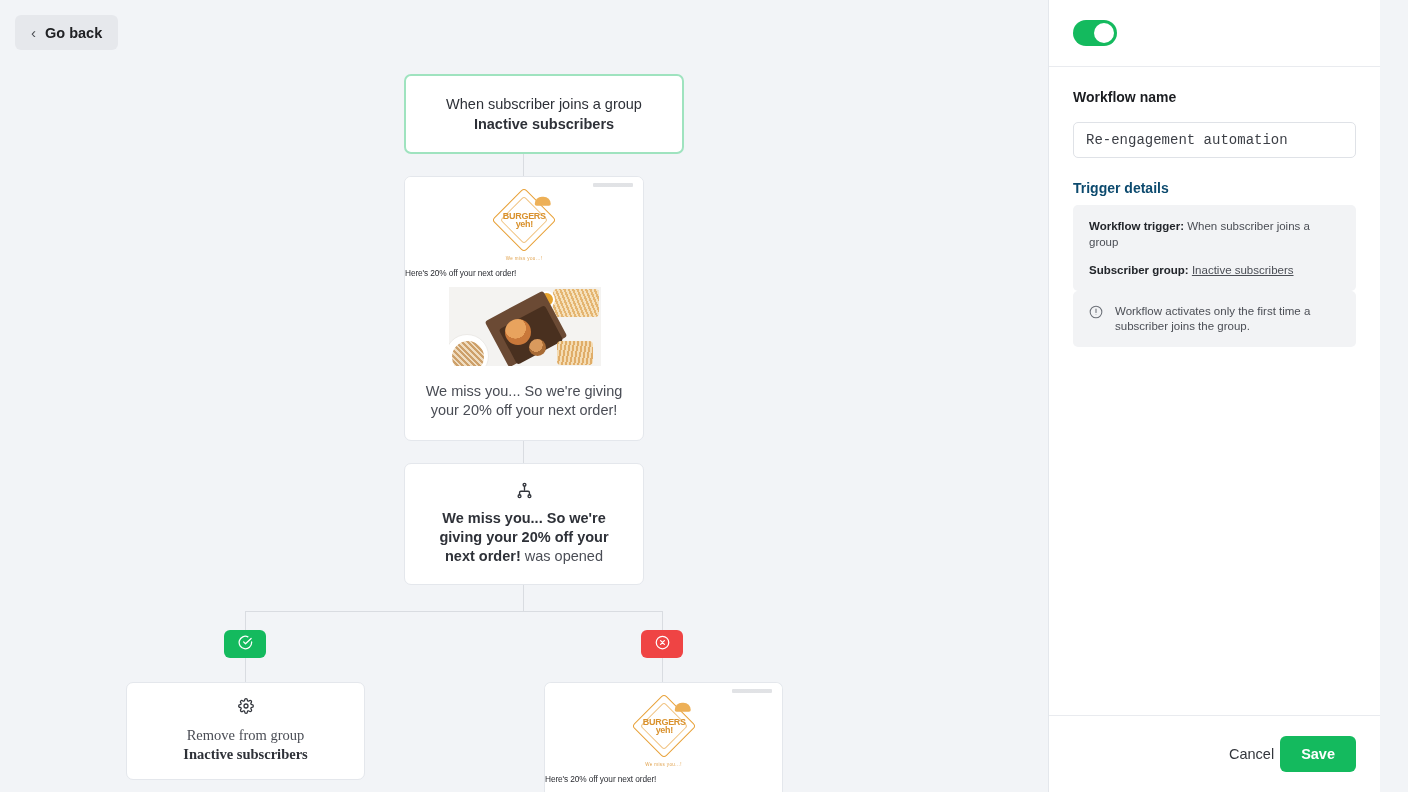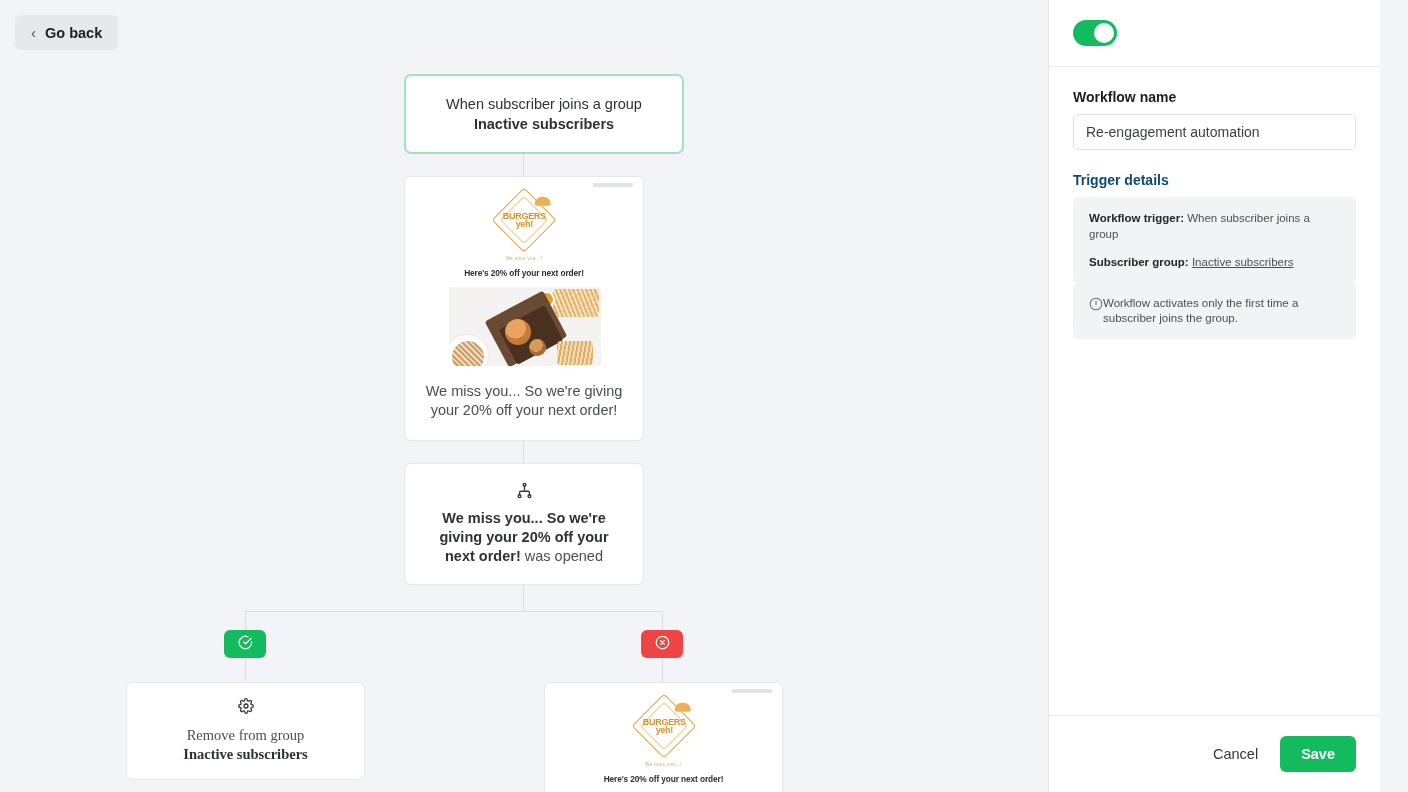--- a/index.html
+++ b/index.html
@@ -87,22 +87,22 @@
     position: absolute; top: -9px; left: 50%;
     transform: translateX(-50%) rotate(-45deg);
     width: 16px; height: 9px; border-radius: 8px 8px 2px 2px;
     background: #edb057;
   }
   .subhead {
     margin-top: 13px; text-align: center;
     font-size: 4.5px; color: #e0a24d; letter-spacing: .4px;
   }
   .headline {
-    margin-top: 7px; text-align: center;
-    font-size: 8.3px; font-weight: 700; color: #2b2d33; letter-spacing: -.1px;
+    margin-top: 7px; 
+    font-size: 8.3px; font-weight: 400; color: #2b2d33; letter-spacing: -.1px;
   }
   .food {
     margin: 9px 0 0 44px; width: 152px; height: 79px;
     background: #f4f3f1; position: relative; overflow: hidden;
   }
   .food .board {
     position: absolute; left: 44px; top: 16px;
     width: 66px; height: 52px; background: #6b4a34;
     transform: rotate(-28deg); border-radius: 3px;
   }
@@ -210,45 +210,45 @@
     width: 20px; height: 20px; border-radius: 50%; background: #ffffff;
   }
   .sb-body { flex: 1 1 auto; padding: 22px 24px 0; overflow: hidden; }
   .field-label {
     font-size: 14px; font-weight: 700; color: #1b1d21; margin-bottom: 9px;
   }
   .text-input {
     width: 100%; height: 36px;
     border: 1px solid #dfe2e7; border-radius: 5px;
     padding: 0 12px; font-size: 14px; color: #3c3f46;
-    font-family: Liberation Sans, sans-serif;
-    background: #ffffff; outline: none;
+    font-family: Liberation Mono, monospace;
+    background: #ffffff; outline: none; margin-top: 8px;
   }
   .sec-title {
     font-size: 14px; font-weight: 700; color: #0c4a6e;
     margin: 22px 0 9px;
   }
   .info-box {
     background: #f2f3f5; border-radius: 5px; padding: 13px 16px;
   }
   .info-row { font-size: 11.5px; line-height: 16px; color: #4b4e55; }
   .info-row + .info-row { margin-top: 12px; }
   .info-row b { font-weight: 700; color: #22252a; }
   .info-row .link { color: #4b4e55; text-decoration: underline; cursor: pointer; }
   .note-box {
     background: #f2f3f5; border-radius: 5px; padding: 13px 16px;
-    display: flex; gap: 0; align-items: flex-start;
+    display: flex; gap: 12px; align-items: flex-start;
   }
   .note-icon { flex: 0 0 auto; color: #6c7078; line-height: 0; margin-top: 1px; }
   .note-text { font-size: 11.5px; line-height: 15px; color: #4b4e55; }
   .sb-footer {
     flex: 0 0 auto; height: 77px;
     border-top: 1px solid #e9ebef;
     display: flex; align-items: center; justify-content: flex-end;
-    gap: 16px; padding: 0 24px;
+    padding: 0 24px;
   }
   .btn-cancel {
     background: none; border: none; cursor: pointer;
     font-size: 14.5px; color: #33363c; font-weight: 400;
     font-family: "Liberation Sans", sans-serif; padding: 8px 6px;
   }
   .btn-save {
     background: #14ba5e; border: none; border-radius: 6px; cursor: pointer;
     height: 36px; padding: 0 21px;
     font-size: 14.5px; font-weight: 700; color: #ffffff;

